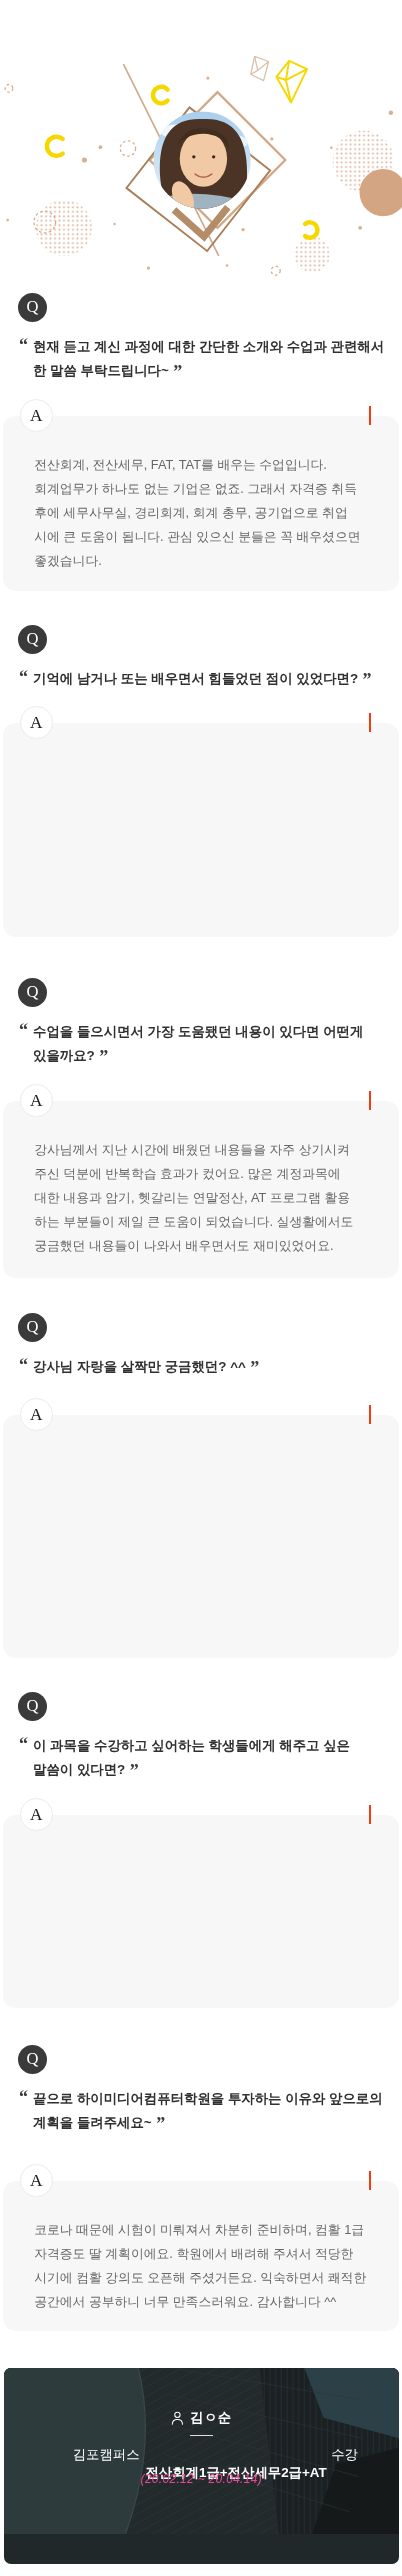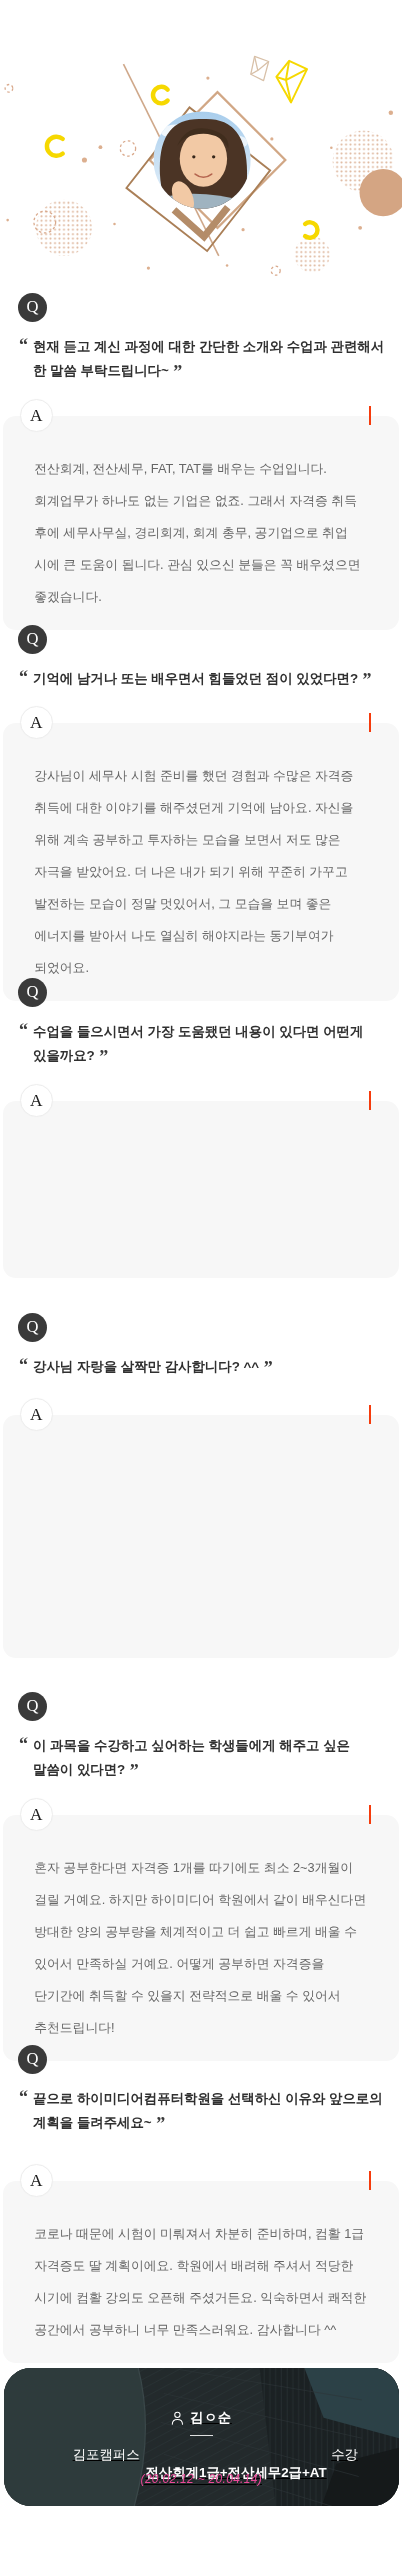--- a/index.html
+++ b/index.html
@@ -31,35 +31,35 @@
   .a-card { position:relative; width:396px; background:#f7f7f7;
             border-radius:12.8px; padding:37px 31px 16.6px 31px; }
   .a-badge { position:absolute; top:-16.6px; left:16.6px; width:33px; height:33px;
              border-radius:50%; background:#ffffff; border:0.6px solid #ededed;
              box-shadow:0 0 0 0.6px rgba(0,0,0,0.01);
              display:flex; align-items:center; justify-content:center;
              font-family:"Liberation Serif","DejaVu Serif",serif;
              font-size:17.3px; color:#1d1d1d; }
   .accent-dash { position:absolute; top:-9.6px; right:28px; width:1.9px;
                  height:19px; background:#f53b0c; }
-  .a-text { font-size:12.8px; line-height:32px; color:#666666;
+  .a-text { font-size:12.8px; line-height:24px; color:#666666;
             word-break:keep-all; }
 
   
   .b1 { top:293px; }  .b1 .answer { top:123px; } .b1 .a-card { min-height:175px; }
   .b2 { top:625px; }  .b2 .answer { top:98px; } .b2 .a-card { min-height:214px; }
   .b3 { top:978px; } .b3 .answer { top:123px; } .b3 .a-card { min-height:177px; }
   .b4 { top:1313px; } .b4 .answer { top:102px; } .b4 .a-card { min-height:243px; }
   .b5 { top:1692px; } .b5 .answer { top:123px; } .b5 .a-card { min-height:193px; }
   .b6 { top:2045px; } .b6 .answer { top:136px; } .b6 .a-card { min-height:139px; }
 
   
   .student-card { position:absolute; top:2368px; left:3.8px; width:395px;
-                  height:138px; border-radius:27px; overflow:hidden;
-                  background:#20282a;text-decoration:underline; }
+                  height:196px; border-radius:7px; overflow:hidden;
+                  background:#20282a; }
   .card-bg { position:absolute; inset:0; }
   .card-content { position:relative; height:100%; display:flex;
                   flex-direction:column; align-items:center;
                   padding-top:40px; color:#ffffff; }
   .name-row { display:flex; align-items:center; gap:6.4px; height:19px; }
   .name-row svg { display:block; }
   .student-name { font-size:13.4px; font-weight:600; letter-spacing:0.6px; }
   .divider { width:23px; height:1.3px; background:rgba(255,255,255,0.85);
              margin:7.7px 0 10.2px 0; }
   .course-line { font-size:13.4px; font-weight:400; height:18px;
@@ -174,45 +174,45 @@
     <div class="q-badge">
         <span>Q</span>
       </div>
     <div class="q-text"><span class="oq">“</span><span>기억에 남거나 또는 배우면서 힘들었던 점이 있었다면?</span><span class="cq">”</span></div>
     <div class="answer">
       <div class="a-card">
         <div class="a-badge">
             <span>A</span>
           </div>
         <div class="accent-dash"></div>
-        <div class="a-text">강사님이 세무사 시험 준비를 했던 경험과 수많은 자격증 취득에 대한 이야기를 해주셨던게 기억에 남아요. 자신을 위해 계속 공부하고 투자하는 모습을 보면서 저도 많은 자극을 받았어요. 더 나은 내가 되기 위해 꾸준히 가꾸고 발전하는 모습이 정말 멋있어서, 그 모습을 보며 좋은 에너지를 받아서 나도 열심히 해야지라는 동기부여가 되었어요.</div>
       </div>
     </div>
   </div>
 
   <div class="qa-block b3">
     <div class="q-badge">
         <span>Q</span>
       </div>
     <div class="q-text"><span class="oq">“</span><span>수업을 들으시면서 가장 도움됐던 내용이 있다면 어떤게 있을까요?</span><span class="cq">”</span></div>
     <div class="answer">
       <div class="a-card">
         <div class="a-badge">
             <span>A</span>
           </div>
         <div class="accent-dash"></div>
+        <div class="a-text">강사님께서 지난 시간에 배웠던 내용들을 자주 상기시켜 주신 덕분에 반복학습 효과가 컸어요. 많은 계정과목에 대한 내용과 암기, 헷갈리는 연말정산, AT 프로그램 활용 하는 부분들이 제일 큰 도움이 되었습니다. 실생활에서도 궁금했던 내용들이 나와서 배우면서도 재미있었어요.</div>
       </div>
     </div>
   </div>
 
   <div class="qa-block b4">
     <div class="q-badge">
         <span>Q</span>
       </div>
-    <div class="q-text"><span class="oq">“</span><span>강사님 자랑을 살짝만 감사합니다? ^^</span><span class="cq">”</span></div>
+    <div class="q-text"><span class="oq">“</span><span>강사님 자랑을 살짝만 궁금했던? ^^</span><span class="cq">”</span></div>
     <div class="answer">
       <div class="a-card">
         <div class="a-badge">
             <span>A</span>
           </div>
         <div class="accent-dash"></div>
       </div>
     </div>
   </div>
 
@@ -220,30 +220,29 @@
     <div class="q-badge">
         <span>Q</span>
       </div>
     <div class="q-text"><span class="oq">“</span><span>이 과목을 수강하고 싶어하는 학생들에게 해주고 싶은 말씀이 있다면?</span><span class="cq">”</span></div>
     <div class="answer">
       <div class="a-card">
         <div class="a-badge">
             <span>A</span>
           </div>
         <div class="accent-dash"></div>
-        <div class="a-text">혼자 공부한다면 자격증 1개를 따기에도 최소 2~3개월이 걸릴 거예요. 하지만 하이미디어 학원에서 같이 배우신다면 방대한 양의 공부량을 체계적이고 더 쉽고 빠르게 배울 수 있어서 만족하실 거예요. 어떻게 공부하면 자격증을 단기간에 취득할 수 있을지 전략적으로 배울 수 있어서 추천드립니다!</div>
       </div>
     </div>
   </div>
 
   <div class="qa-block b6">
     <div class="q-badge">
         <span>Q</span>
       </div>
-    <div class="q-text"><span class="oq">“</span><span>끝으로 하이미디어컴퓨터학원을 선택하신 이유와 앞으로의 계획을 들려주세요~</span><span class="cq">”</span></div>
+    <div class="q-text"><span class="oq">“</span><span>끝으로 하이미디어컴퓨터학원을 투자하는 이유와 앞으로의 계획을 들려주세요~</span><span class="cq">”</span></div>
     <div class="answer">
       <div class="a-card">
         <div class="a-badge">
             <span>A</span>
           </div>
         <div class="accent-dash"></div>
         <div class="a-text">코로나 때문에 시험이 미뤄져서 차분히 준비하며, 컴활 1급 자격증도 딸 계획이에요. 학원에서 배려해 주셔서 적당한 시기에 컴활 강의도 오픈해 주셨거든요. 익숙하면서 쾌적한 공간에서 공부하니 너무 만족스러워요. 감사합니다 ^^</div>
       </div>
     </div>
   </div>

